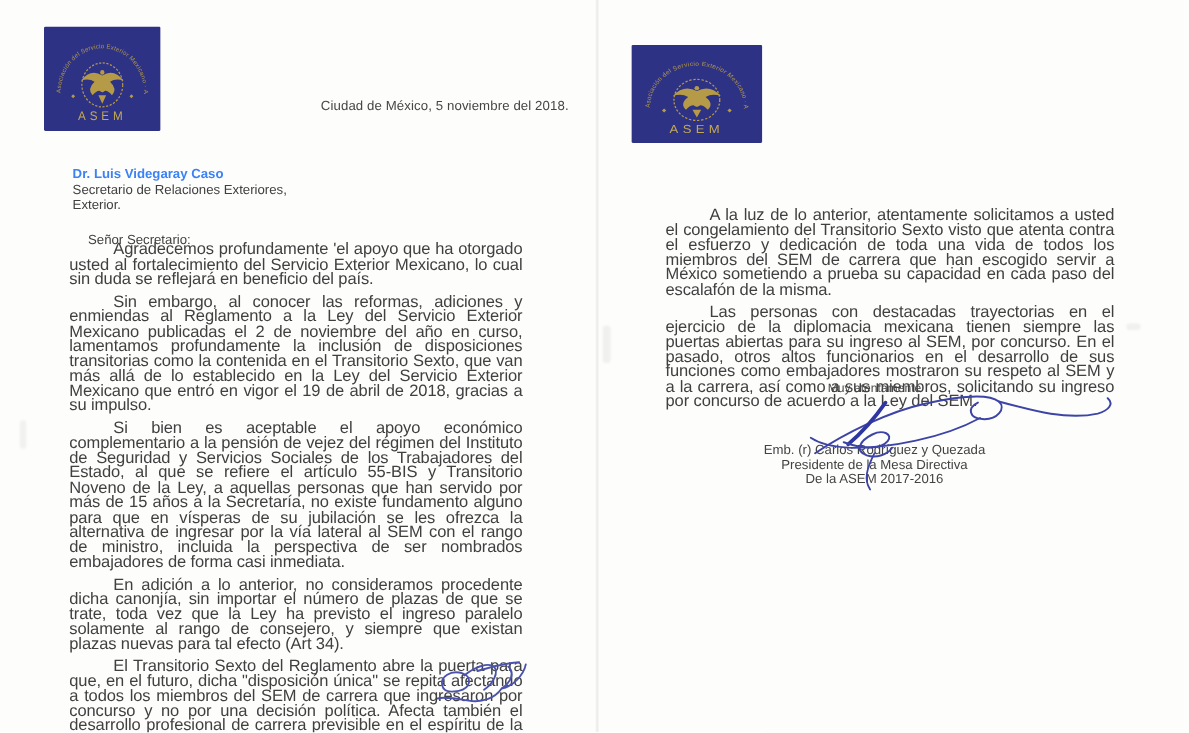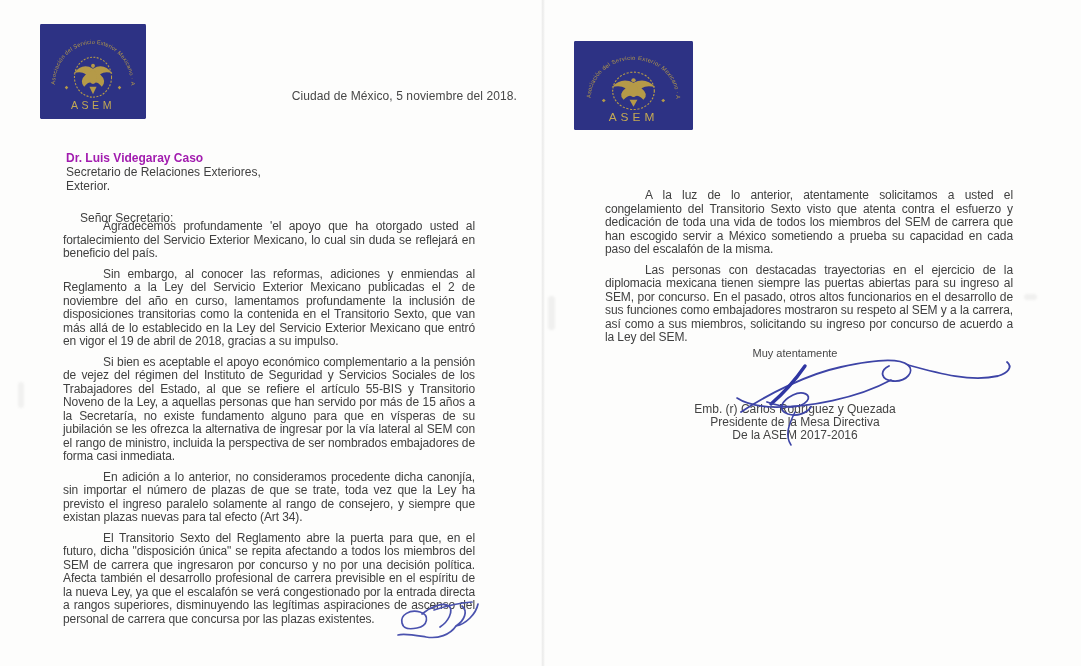--- a/index.html
+++ b/index.html
@@ -25,25 +25,25 @@
   .asem-logo { position: absolute; }
   .asem-logo svg { display: block; width: 100%; height: 100%; }
 
   .date-block {
     position: absolute; top: 89px; right: 26px;
     text-align: left; font-size: 12px; line-height: 14.5px;
     letter-spacing: 0.1px; color: #464646;
   }
 
   .recipient-block { position: absolute; left: 66px; top: 152px; font-size: 12px; line-height: 13.8px; }
-  .recipient-name { font-weight: bold; color: #a21caf; }
+  .recipient-name { font-weight: bold; color: #3b82f6; }
 
   .salutation { position: absolute; left: 66px; top: 211px; font-size: 12px; margin-left: 14px; }
 
-  .body-block { position: absolute; font-size: 12px; line-height: 13.5px; letter-spacing: -0.1px; color: #404040; }
+  .body-block { position: absolute; font-size: 15px; line-height: 13.5px; letter-spacing: -0.1px; color: #404040; }
   .body-block-p1 { left: 63px; top: 220px; width: 412px; }
   .body-block-p2 { left: 62px; top: 189px; width: 408px; }
   .body-par { text-align: justify; text-indent: 40px; margin-bottom: 7px; }
   .body-par:last-child { margin-bottom: 0; }
 
   .closing-line { position: absolute; left: 62px; top: 347px; width: 380px; text-align: center; font-size: 11px; color: #464646; }
 
   .signer-block { position: absolute; left: 60px; top: 403px; width: 384px; text-align: center; font-size: 12px; line-height: 13px; color: #434343; }
 
   .signature-svg { position: absolute; z-index: 3; }

